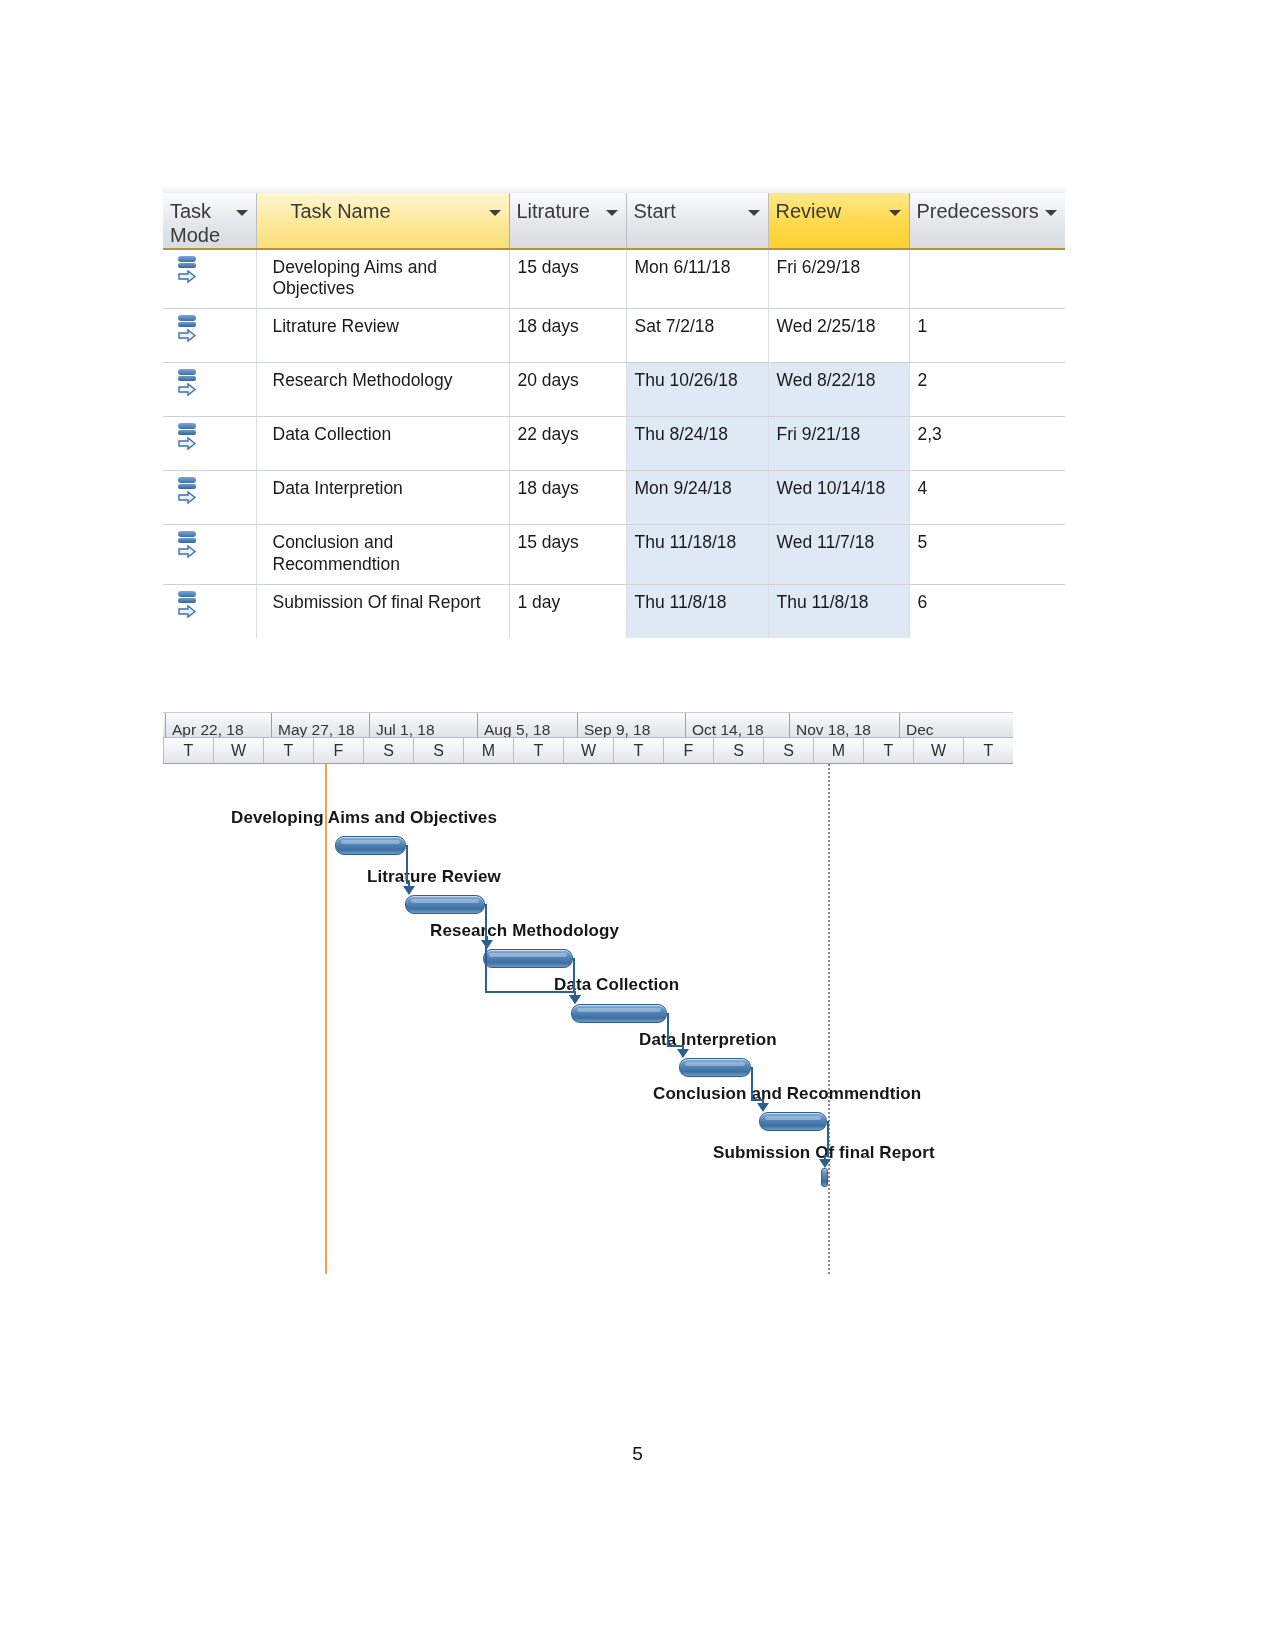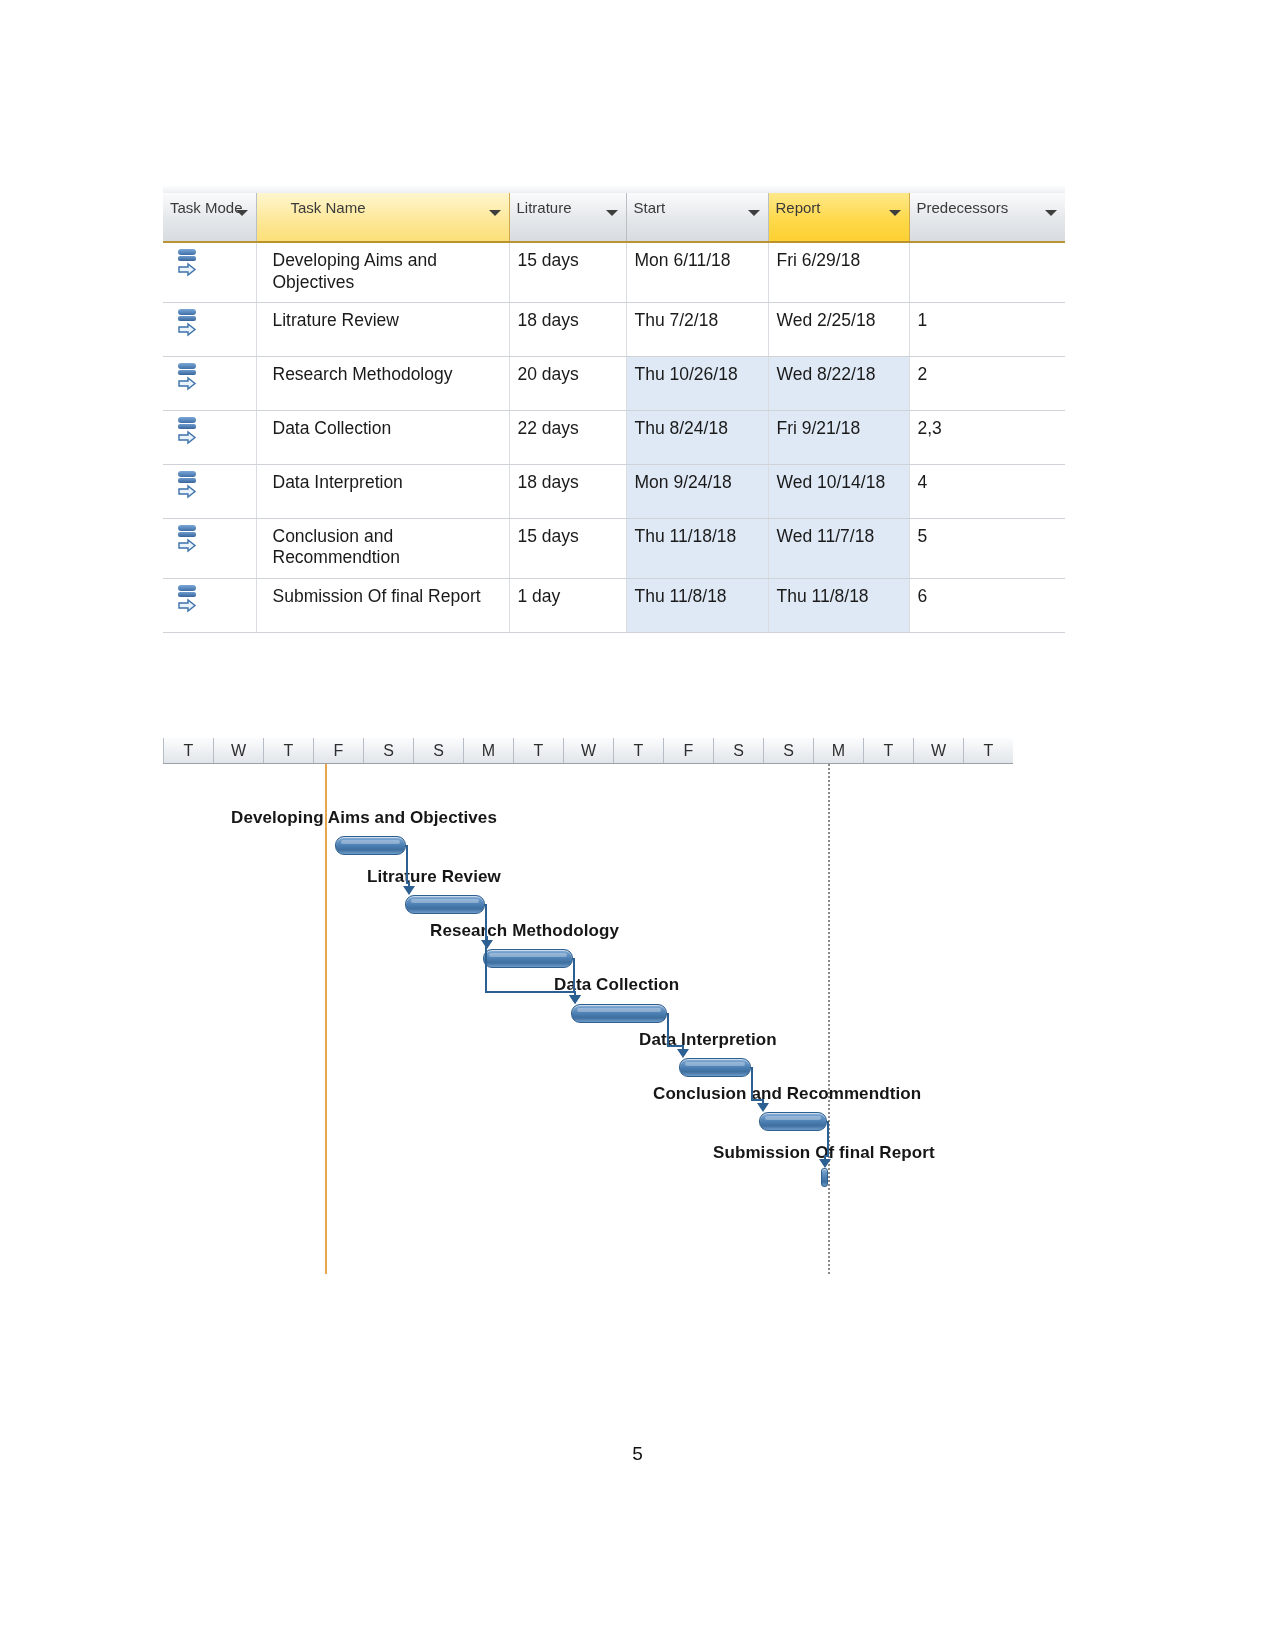--- a/index.html
+++ b/index.html
@@ -26,21 +26,21 @@
     font-size:17.5px;color:#1a1a1a;
   }
   table.mspgrid col.c0{width:93px}
   table.mspgrid col.c1{width:253px}
   table.mspgrid col.c2{width:117px}
   table.mspgrid col.c3{width:142px}
   table.mspgrid col.c4{width:141px}
   table.mspgrid col.c5{width:156px}
   thead th{
     height:49px;padding:0 7px;vertical-align:top;
-    font-weight:400;font-size:15px;color:#3a3a3a;
+    font-weight:400;font-size:20px;color:#3a3a3a;
     text-align:left;position:relative;
     border-right:1px solid #b9bfc6;
     border-bottom:2px solid #b99436;
     background:linear-gradient(#fbfbfc,#e4e7ea 55%,#d8dce0);
     box-sizing:border-box;
   }
   thead th .hl{display:block;padding-top:6px;line-height:1.22;}
   thead th.yellow-soft{
     background:linear-gradient(#fff6cf,#fde89a 55%,#fcdf78);
     border-right:1px solid #cfa94a;
@@ -169,21 +169,21 @@
           </th>
           <th>
             <span class="hl">Litrature</span>
             <span class="filter-arrow"></span>
           </th>
           <th>
             <span class="hl">Start</span>
             <span class="filter-arrow"></span>
           </th>
           <th class="yellow-strong">
-            <span class="hl">Report</span>
+            <span class="hl">Review</span>
             <span class="filter-arrow"></span>
           </th>
           <th>
             <span class="hl">Predecessors</span>
             <span class="filter-arrow"></span>
           </th>
         </tr>
       </thead>
       <tbody>
           <tr style="height: 60px;">
@@ -207,21 +207,21 @@
               <div class="modeicon">
                 <span class="bar1"></span>
                 <span class="bar2"></span>
                 <svg width="20" height="16" viewBox="0 0 20 16">
                   <path d="M1 5 h9 V2 l7 5.5 -7 5.5 V10 H1 Z" fill="#eaf2fb" stroke="#3d72ab" stroke-width="1.4"></path>
                 </svg>
               </div>
             </td>
             <td class="tname">Litrature Review</td>
             <td>18 days</td>
-            <td>Thu 7/2/18</td>
+            <td>Sat 7/2/18</td>
             <td>Wed 2/25/18</td>
             <td>1</td>
           </tr>
           <tr style="height: 54px;">
             <td class="mode">
               <div class="modeicon">
                 <span class="bar1"></span>
                 <span class="bar2"></span>
                 <svg width="20" height="16" viewBox="0 0 20 16">
                   <path d="M1 5 h9 V2 l7 5.5 -7 5.5 V10 H1 Z" fill="#eaf2fb" stroke="#3d72ab" stroke-width="1.4"></path>
@@ -296,20 +296,30 @@
             <td>1 day</td>
             <td class="hlcell">Thu 11/8/18</td>
             <td class="hlcell">Thu 11/8/18</td>
             <td>6</td>
           </tr>
         </tbody>
     </table>
   </div>
 
   <div class="gantt">
+    <div class="tl-months">
+        <div class="mcell" style="left: 2px; width: 106px;">Apr 22, 18</div>
+        <div class="mcell" style="left: 108px; width: 98px;">May 27, 18</div>
+        <div class="mcell" style="left: 206px; width: 108px;">Jul 1, 18</div>
+        <div class="mcell" style="left: 314px; width: 100px;">Aug 5, 18</div>
+        <div class="mcell" style="left: 414px; width: 108px;">Sep 9, 18</div>
+        <div class="mcell" style="left: 522px; width: 104px;">Oct 14, 18</div>
+        <div class="mcell" style="left: 626px; width: 110px;">Nov 18, 18</div>
+        <div class="mcell" style="left: 736px; width: 114px;">Dec</div>
+      </div>
     <div class="tl-days">
         <div class="dcell" style="left: 0px; width: 50px;">T</div>
         <div class="dcell" style="left: 50px; width: 50px;">W</div>
         <div class="dcell" style="left: 100px; width: 50px;">T</div>
         <div class="dcell" style="left: 150px; width: 50px;">F</div>
         <div class="dcell" style="left: 200px; width: 50px;">S</div>
         <div class="dcell" style="left: 250px; width: 50px;">S</div>
         <div class="dcell" style="left: 300px; width: 50px;">M</div>
         <div class="dcell" style="left: 350px; width: 50px;">T</div>
         <div class="dcell" style="left: 400px; width: 50px;">W</div>

